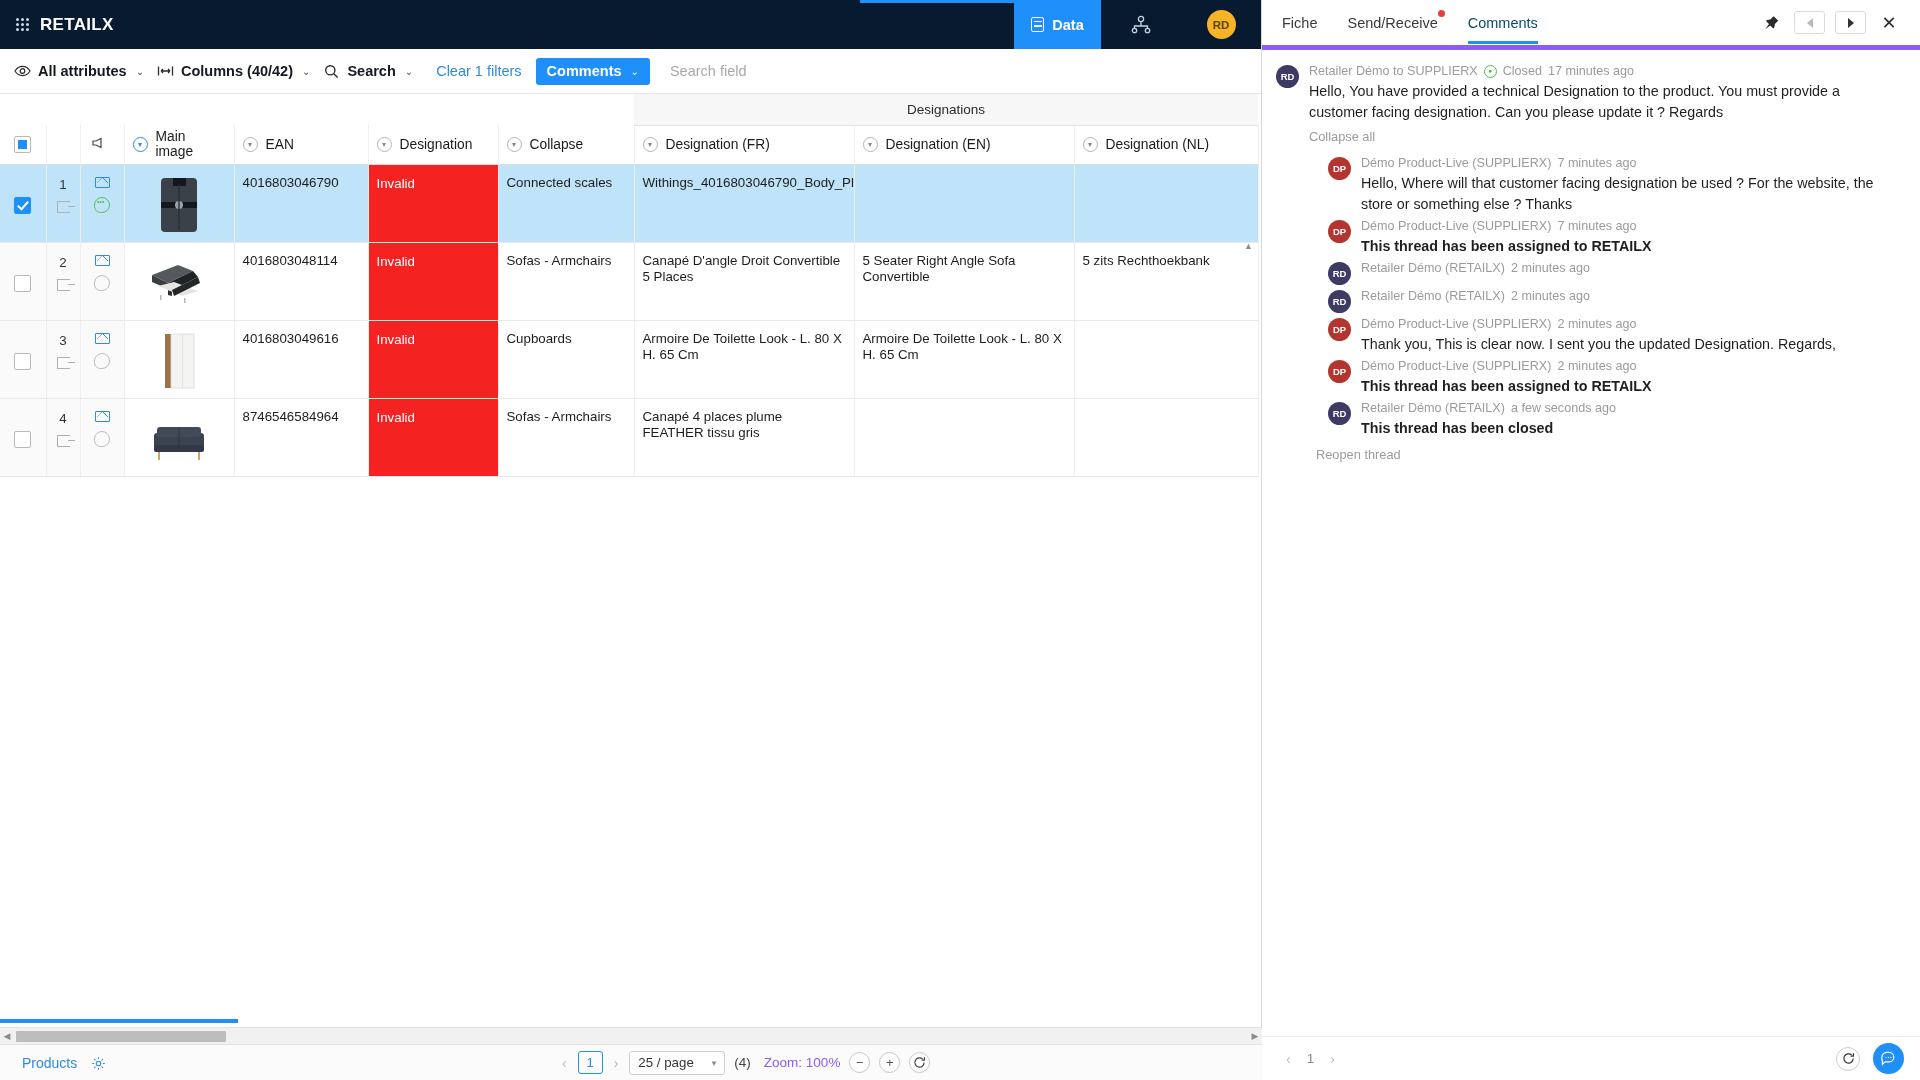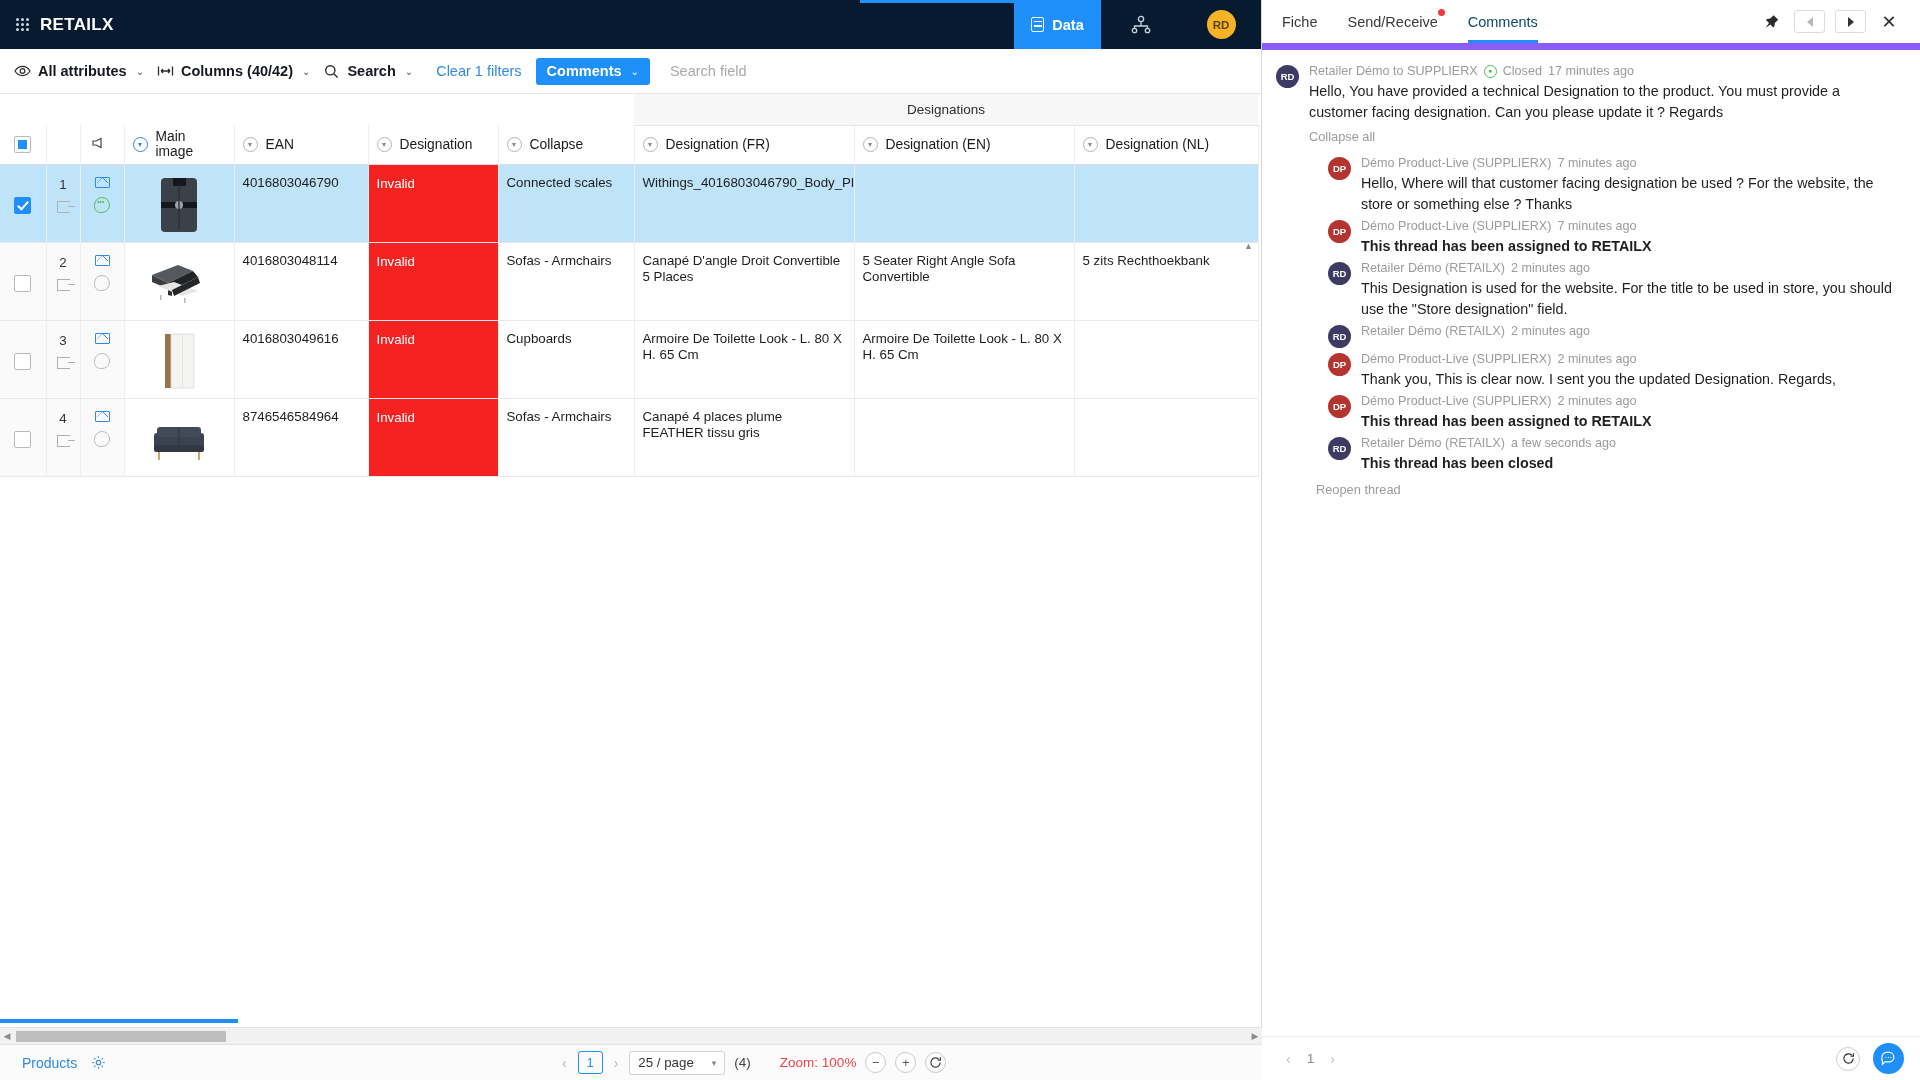--- a/index.html
+++ b/index.html
@@ -130,39 +130,39 @@
   
   .hscroll { position:absolute; left:0; bottom:36px; width:1262px; height:17px; background:#f1f1f1;
      border-top:1px solid #e2e2e2; display:flex; align-items:center;}
   .hscroll .arrow{ width:14px; text-align:center; font-size:9px; color:#8b8b8b;}
   .hscroll .thumbbar{ height:11px; width:210px; background:#bdbdbd; border-radius:1px; margin-left:2px;}
   .hscroll .spacer{flex:1;}
 
   
   .footer { position:absolute; left:0; bottom:0; width:1262px; height:36px; background:#fbfbfb;
     border-top:1px solid #e2e2e2; display:flex; align-items:center; }
-  .tabbar-products { display:flex; align-items:flex-start; gap:14px; padding-left:22px; position:relative;}
+  .tabbar-products { display:flex; align-items:flex-end; gap:14px; padding-left:22px; position:relative;}
   .tabbar-products::before{content:""; position:absolute; left:0; top:-36px; width:238px; height:4px; background:#1f8ffa;}
   .products-label{ color:#2f8ae0; font-size:14px;}
   .gear { width:15px; height:15px; color:#2f8ae0;}
   .pager { position:absolute; left:560px; display:flex; align-items:center; gap:9px; font-size:13.5px; color:#444;}
   .pg-arrow{ color:#b6b6b6; font-size:14px; cursor:pointer; padding:0 2px;}
   .pg-num{ width:25px; height:23px; border:1px solid #1f8ffa; border-radius:3px; color:#1f8ffa;
      display:flex; align-items:center; justify-content:center; font-size:13px; cursor:pointer;}
   .pg-select{ height:24px; border:1px solid #cfcfcf; border-radius:3px; background:#fff; padding:0 8px;
      display:flex; align-items:center; gap:18px; font-size:13.3px; color:#333; cursor:pointer;}
   .pg-select .chev{font-size:9px; color:#888;}
   .pg-count{ color:#444; }
-  .pg-zoom{ color:#ef4444; margin-left:20px;}
+  .pg-zoom{ color:#8b5cf6; margin-left:4px;}
   .rbtn{ width:21px; height:21px; border:1px solid #c8c8c8; border-radius:50%; display:flex;
      align-items:center; justify-content:center; font-size:13px; color:#555; cursor:pointer; background:#fff;}
 
   
   .right { width:658px; height:1080px; background:#fff; position:relative; display:flex; flex-direction:column;}
-  .rt-header{ height:50px; display:flex; align-items:center; border-bottom:7px solid #8b5cf6; padding:0 14px 0 20px;}
+  .rt-header{ height:50px; display:flex; align-items:center; border-bottom:5px solid #8b5cf6; padding:0 14px 0 20px;}
   .rt-tab{ font-size:14.5px; color:#3a3a3a; margin-right:30px; position:relative; padding:14px 0 13px 0; cursor:pointer;}
   .rt-tab.active{ color:#0c4a6e;}
   .rt-tab.active::after{content:""; position:absolute; left:0; right:0; bottom:0; height:3px; background:#1f8ffa;}
   .rt-tab .dot{ position:absolute; right:-7px; top:9px; width:7px; height:7px; border-radius:50%; background:#ef3b3b;}
   .rt-hspacer{flex:1;}
   .pin-btn{ width:26px; display:flex; align-items:center; justify-content:center; cursor:pointer; color:#2b2b2b;}
   .navbtn{ width:31px; height:23px; border:1px solid #dcdcdc; border-radius:3px; background:#fff;
     display:flex; align-items:center; justify-content:center; margin-left:10px; cursor:pointer;}
   .navbtn .tri-l{ width:0;height:0;border-top:5px solid transparent;border-bottom:5px solid transparent;border-right:6px solid #b9b9b9;}
   .navbtn .tri-r{ width:0;height:0;border-top:5px solid transparent;border-bottom:5px solid transparent;border-left:6px solid #333;}
@@ -589,21 +589,20 @@
             <div class="mtext bold">This thread has been assigned to RETAILX</div>
           </div>
         </div>
         <div class="msg">
           <div class="av rd">RD</div>
           <div class="mbody">
             <div class="mmeta">
               <span>Retailer Démo (RETAILX)</span>
               <span>2 minutes ago</span>
             </div>
-            <div class="mtext">This Designation is used for the website. For the title to be used in store, you should use the "Store designation" field.</div>
           </div>
         </div>
         <div class="msg">
           <div class="av rd">RD</div>
           <div class="mbody">
             <div class="mmeta">
               <span>Retailer Démo (RETAILX)</span>
               <span>2 minutes ago</span>
             </div>
           </div>

